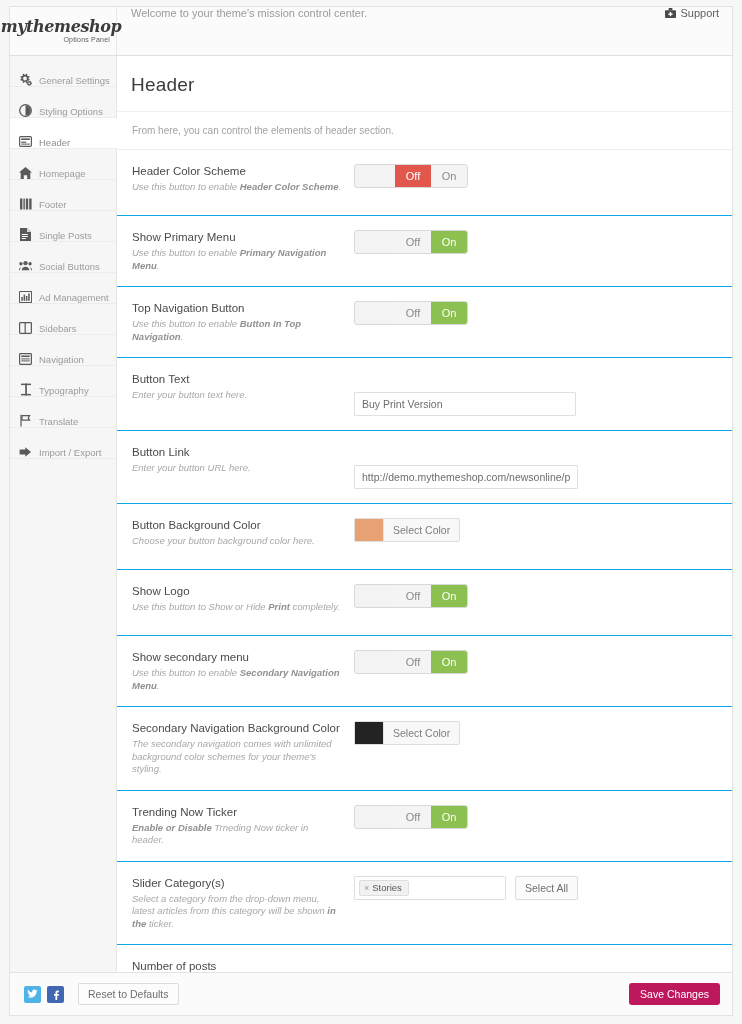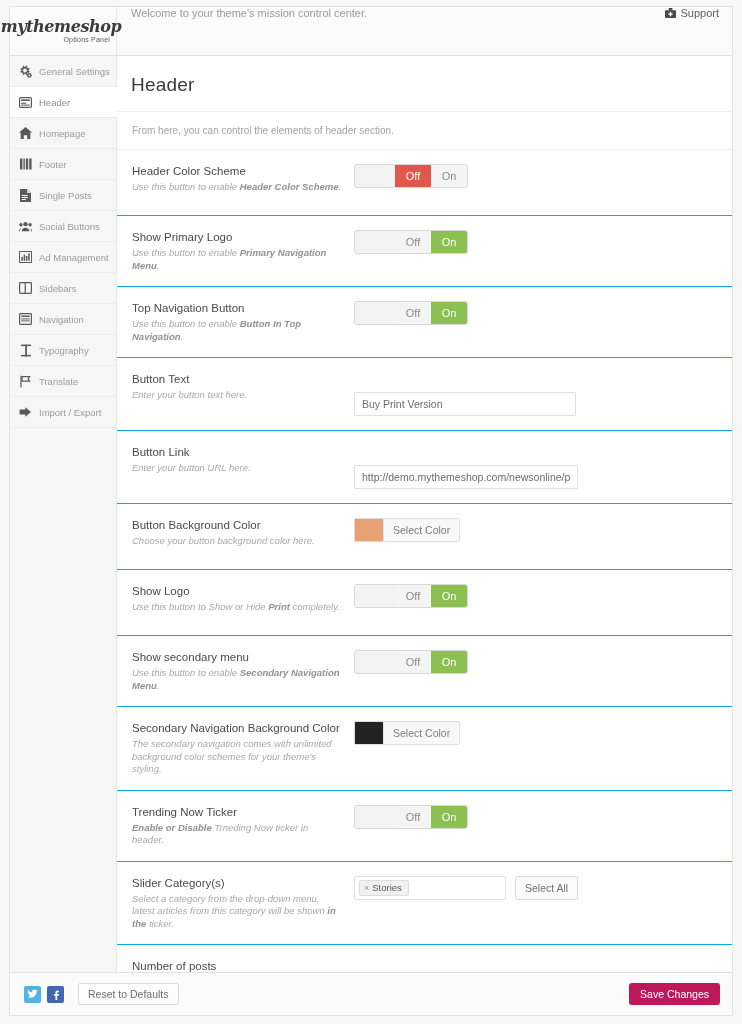--- a/index.html
+++ b/index.html
@@ -69,21 +69,21 @@
 
   
   .sidebar {
     width: 107px;
     flex: 0 0 107px;
     background: #f6f6f6;
     border-right: 1px solid #e6e6e6;
   }
   .nav-item {
     height: 31px;
-    display: flex; align-items: center;
+    display: flex; align-items: flex-end;
     padding-left: 9px; gap: 7px;
     border-bottom: 1px solid #ececec;
     font-size: 9.5px; color: #9b9b9b;
     cursor: pointer;
     background: #f6f6f6;
   }
   .nav-item.active {
     background: #ffffff;
     color: #8e8e8e;
     border-right: 1px solid #fff;
@@ -288,20 +288,29 @@
         <div class="nav-item">
           <span class="nav-ico">
             <svg width="13" height="13" viewBox="0 0 13 13" fill="currentColor">
               <path d="M5 0.6 5.5 1.9a3.3 3.3 0 0 1 1 0L7 0.6l1.4.6-.3 1.3a3.3 3.3 0 0 1 .7.7l1.3-.3.6 1.4-1.2.5a3.3 3.3 0 0 1 0 1l1.2.5-.6 1.4-1.3-.3a3.3 3.3 0 0 1-.7.7l.3 1.3-1.4.6-.5-1.2a3.3 3.3 0 0 1-1 0l-.5 1.2-1.4-.6.3-1.3a3.3 3.3 0 0 1-.7-.7l-1.3.3-.6-1.4 1.2-.5a3.3 3.3 0 0 1 0-1L1.3 4.3l.6-1.4 1.3.3a3.3 3.3 0 0 1 .7-.7L3.6 1.2zM6 3.6a1.9 1.9 0 1 0 0 3.8 1.9 1.9 0 0 0 0-3.8z"></path>
               <circle cx="10.3" cy="10.3" r="2.4"></circle>
               <circle cx="10.3" cy="10.3" r="0.9" fill="#f6f6f6"></circle>
             </svg>
           </span>
           <span>General Settings</span>
         </div>
+        <div class="nav-item">
+          <span class="nav-ico">
+            <svg width="13" height="13" viewBox="0 0 13 13">
+              <circle cx="6.5" cy="6.5" r="5.8" fill="none" stroke="currentColor" stroke-width="1.3"></circle>
+              <path d="M6.5 1.3a5.2 5.2 0 0 1 0 10.4z" fill="currentColor"></path>
+            </svg>
+          </span>
+          <span>Styling Options</span>
+        </div>
         <div class="nav-item active">
           <span class="nav-ico">
             <svg width="13" height="11" viewBox="0 0 13 11">
               <rect x="0.6" y="0.6" width="11.8" height="9.8" rx="1.2" fill="none" stroke="currentColor" stroke-width="1.2"></rect>
               <rect x="2.2" y="2.4" width="8.6" height="1.6" fill="currentColor"></rect>
               <rect x="2.2" y="5.6" width="5" height="1.2" fill="currentColor"></rect>
               <rect x="2.2" y="7.6" width="8.6" height="1" fill="currentColor"></rect>
             </svg>
           </span>
           <span>Header</span>
@@ -422,21 +431,21 @@
             </div>
             <div class="row-right">
               <div class="toggle">
                 <div class="tg sel-off">Off</div>
                 <div class="tg">On</div>
               </div>
             </div>
           </div>
           <div class="row">
             <div class="row-left">
-              <div class="row-title">Show Primary Logo</div>
+              <div class="row-title">Show Primary Menu</div>
               <div class="row-desc"><span>Use this button to enable </span><b>Primary Navigation Menu</b><span>.</span></div>
             </div>
             <div class="row-right">
               <div class="toggle">
                 <div class="tg">Off</div>
                 <div class="tg sel-on">On</div>
               </div>
             </div>
           </div>
           <div class="row">

